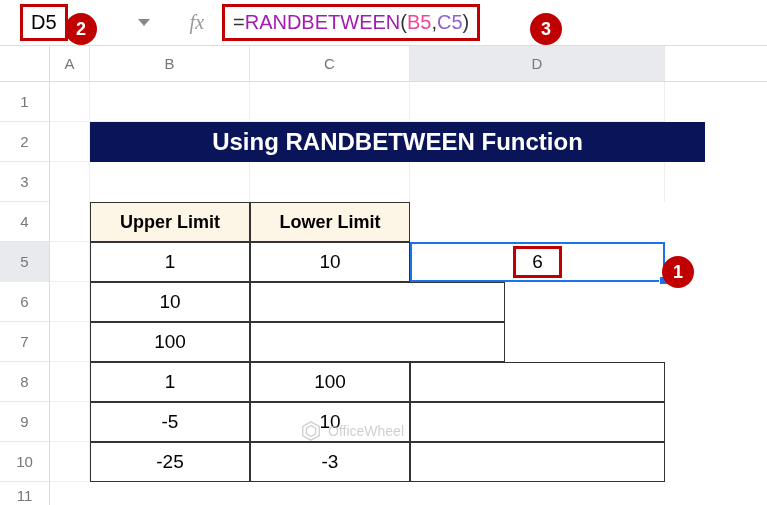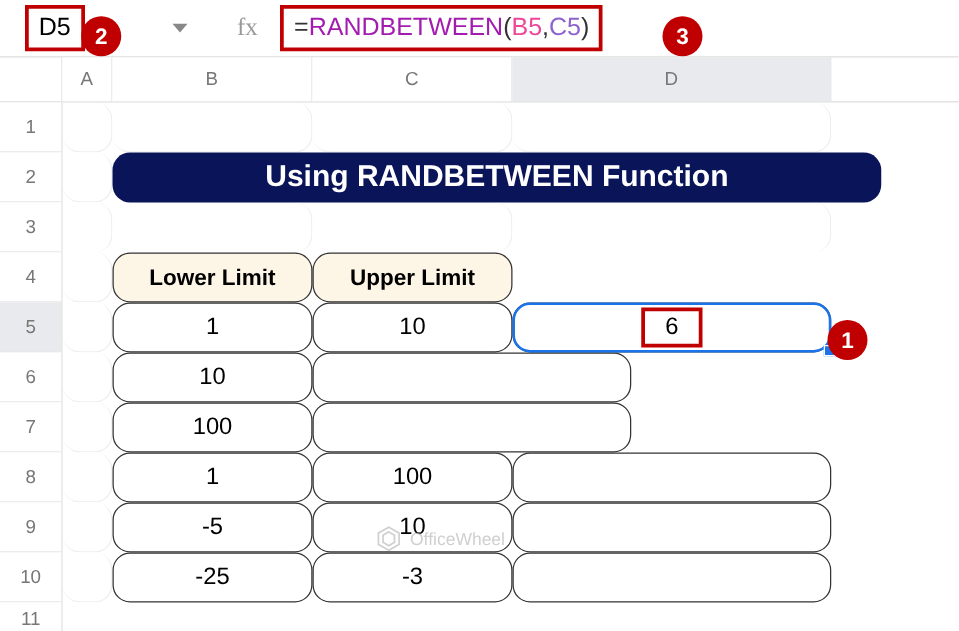--- a/index.html
+++ b/index.html
@@ -1,21 +1,21 @@
 <!DOCTYPE html>
 <html><head>
   <meta charset="utf-8">
   <style>
     * { box-sizing: border-box; margin: 0; padding: 0; }
     body { font-family: Arial, sans-serif; background: #fff; width: 767px; height: 505px; overflow: hidden; position: relative; }
     
     .formula-bar { display: flex; align-items: center; height: 46px; border-bottom: 1px solid #ddd; padding: 0 8px; gap: 10px; position: relative; }
     .name-box { border: 3px solid #c00000; padding: 4px 8px; font-size: 20px; font-weight: normal; background: #fff; margin-left: 12px; position: relative; z-index: 2; }
     .dropdown-arrow { width: 0; height: 0; border-left: 6px solid transparent; border-right: 6px solid transparent; border-top: 7px solid #888; margin-left: 60px; }
-    .fx-label { font-family: serif; color: #999; font-size: 20px; margin-right: 8px; margin-left: 30px; }
+    .fx-label { font-style: italic; font-family: serif; color: #999; font-size: 20px; margin-right: 8px; margin-left: 30px; }
     .formula-input-wrap { border: 3px solid #c00000; padding: 4px 8px; font-size: 20px; display: flex; align-items: center; }
     .formula-input-wrap .eq { color: #333; }
     .formula-input-wrap .fn { color: #a21caf; }
     .formula-input-wrap .ref1 { color: #ec4899; }
     .formula-input-wrap .ref2 { color: #8e63ce; }
     .formula-input-wrap .paren { color: #333; }
     
     .callout { position: absolute; width: 32px; height: 32px; border-radius: 50%; background: #c00000; color: #fff; display: flex; align-items: center; justify-content: center; font-weight: bold; font-size: 18px; z-index: 10; }
     .callout-2 { top: 13px; left: 65px; }
     .callout-3 { top: 13px; left: 530px; }
@@ -32,21 +32,21 @@
     .col-headers { display: flex; height: 36px; border-bottom: 1px solid #ddd; }
     .col-header { display: flex; align-items: center; justify-content: center; color: #777; font-size: 15px; border-right: 1px solid #e8e8e8; background: #fff; }
     .col-header.selected { background: #e8eaed; }
     .col-A { width: 40px; }
     .col-B { width: 160px; }
     .col-C { width: 160px; }
     .col-D { width: 255px; }
     
     .grid-rows { }
     .grid-row { display: flex; height: 40px; }
-    .cell { border-right: 1px solid #eee; border-bottom: 1px solid #eee; display: flex; align-items: center; justify-content: center; font-size: 19px; border-radius: 14px; }
+    .cell { border-right: 1px solid #eee; border-bottom: 1px solid #eee; display: flex; align-items: center; justify-content: center; font-size: 19px; }
     .cell.col-A { width: 40px; }
     .cell.col-B { width: 160px; }
     .cell.col-C { width: 160px; }
     .cell.col-D { width: 255px; }
     
     .title-merged { width: 615px; background: #0a1559; color: #fff; font-weight: bold; font-size: 24px; justify-content: center; border: none; }
     .spacer-row .cell { border-bottom: none; }
     
     .th-cell { background: #fdf5e6; font-weight: bold; font-size: 18px; border: 1px solid #333; }
     .td-cell { border: 1px solid #333; font-size: 19px; background: #fff; }
@@ -120,22 +120,22 @@
 
       <div class="grid-row spacer-row">
         <div class="cell col-A"></div>
         <div class="cell col-B"></div>
         <div class="cell col-C"></div>
         <div class="cell col-D"></div>
       </div>
 
       <div class="grid-row">
         <div class="cell col-A"></div>
+        <div class="cell col-C th-cell">Upper Limit</div>
         <div class="cell col-B th-cell">Lower Limit</div>
-        <div class="cell col-C th-cell">Upper Limit</div>
       </div>
 
       <div class="grid-row">
         <div class="cell col-A"></div>
         <div class="cell col-B td-cell">1</div>
         <div class="cell col-C td-cell">10</div>
         <div class="cell col-D td-cell selected-cell">
           <span class="red-box-inner">6</span>
         </div>
       </div>

